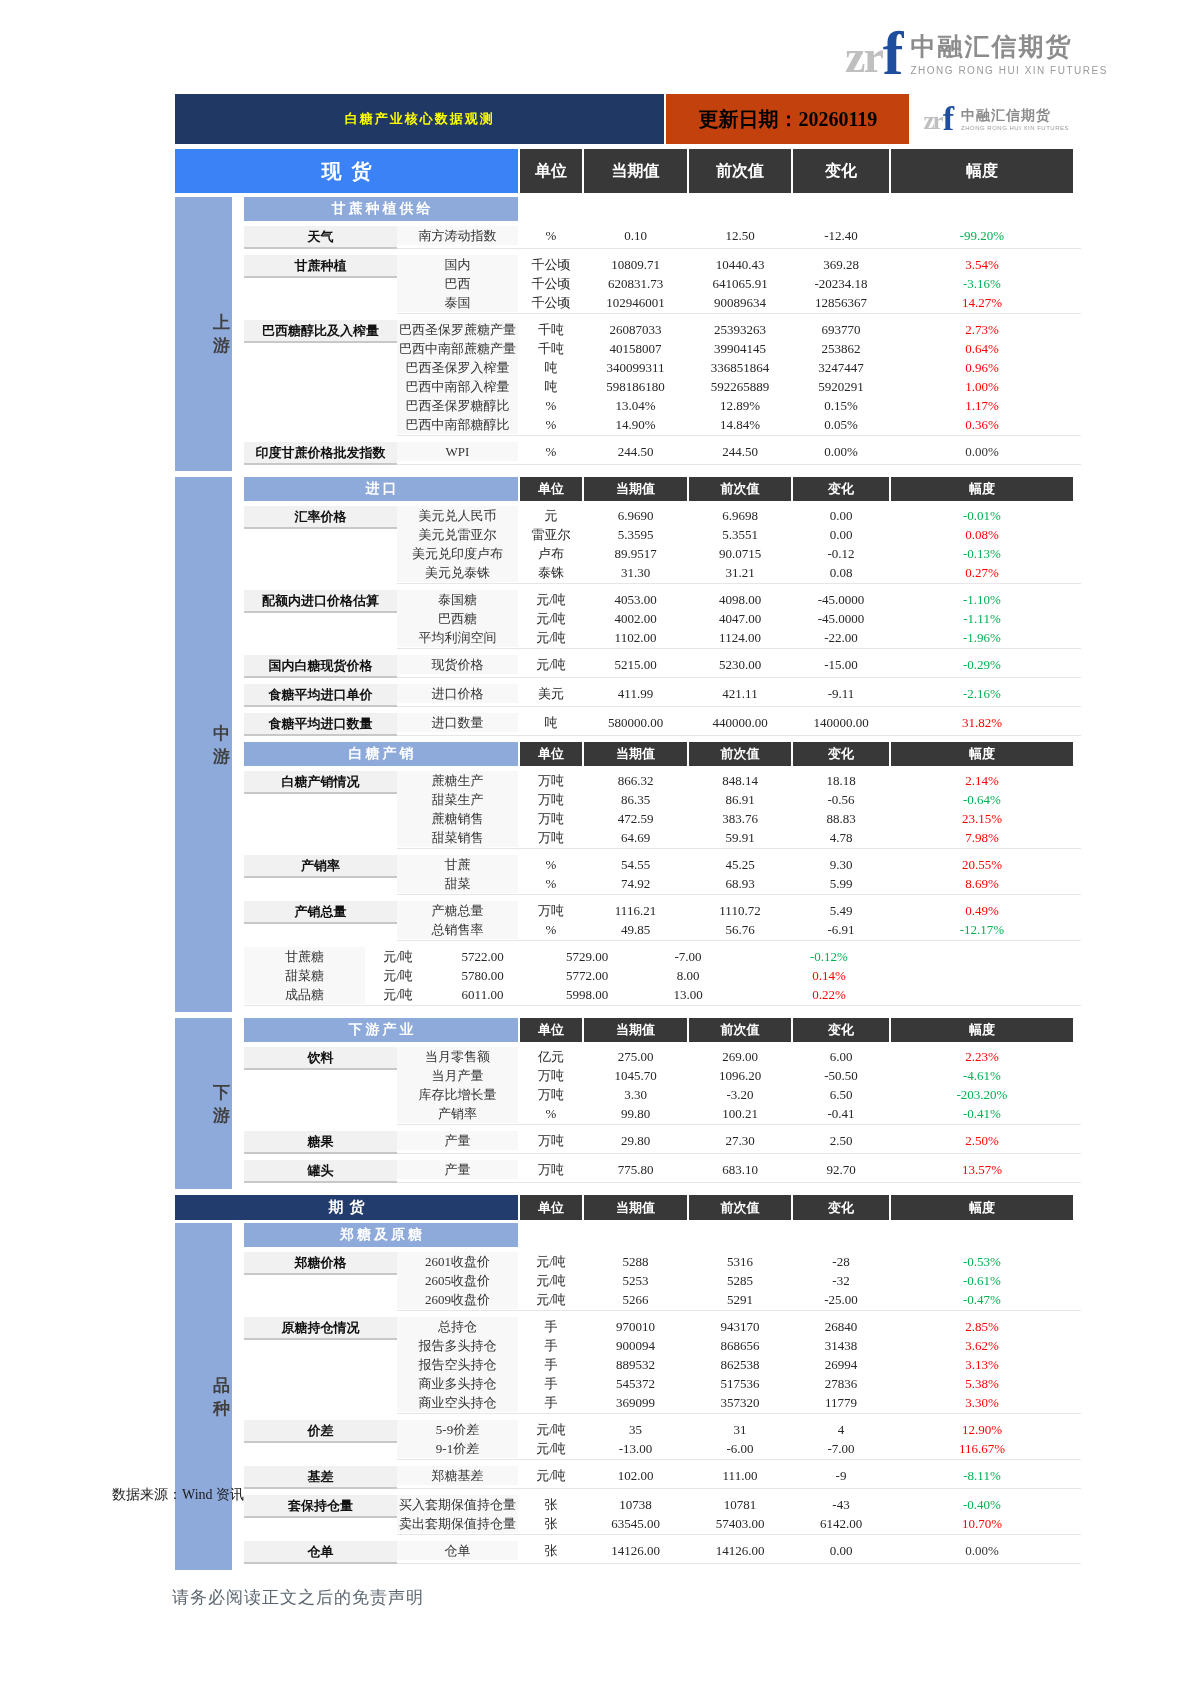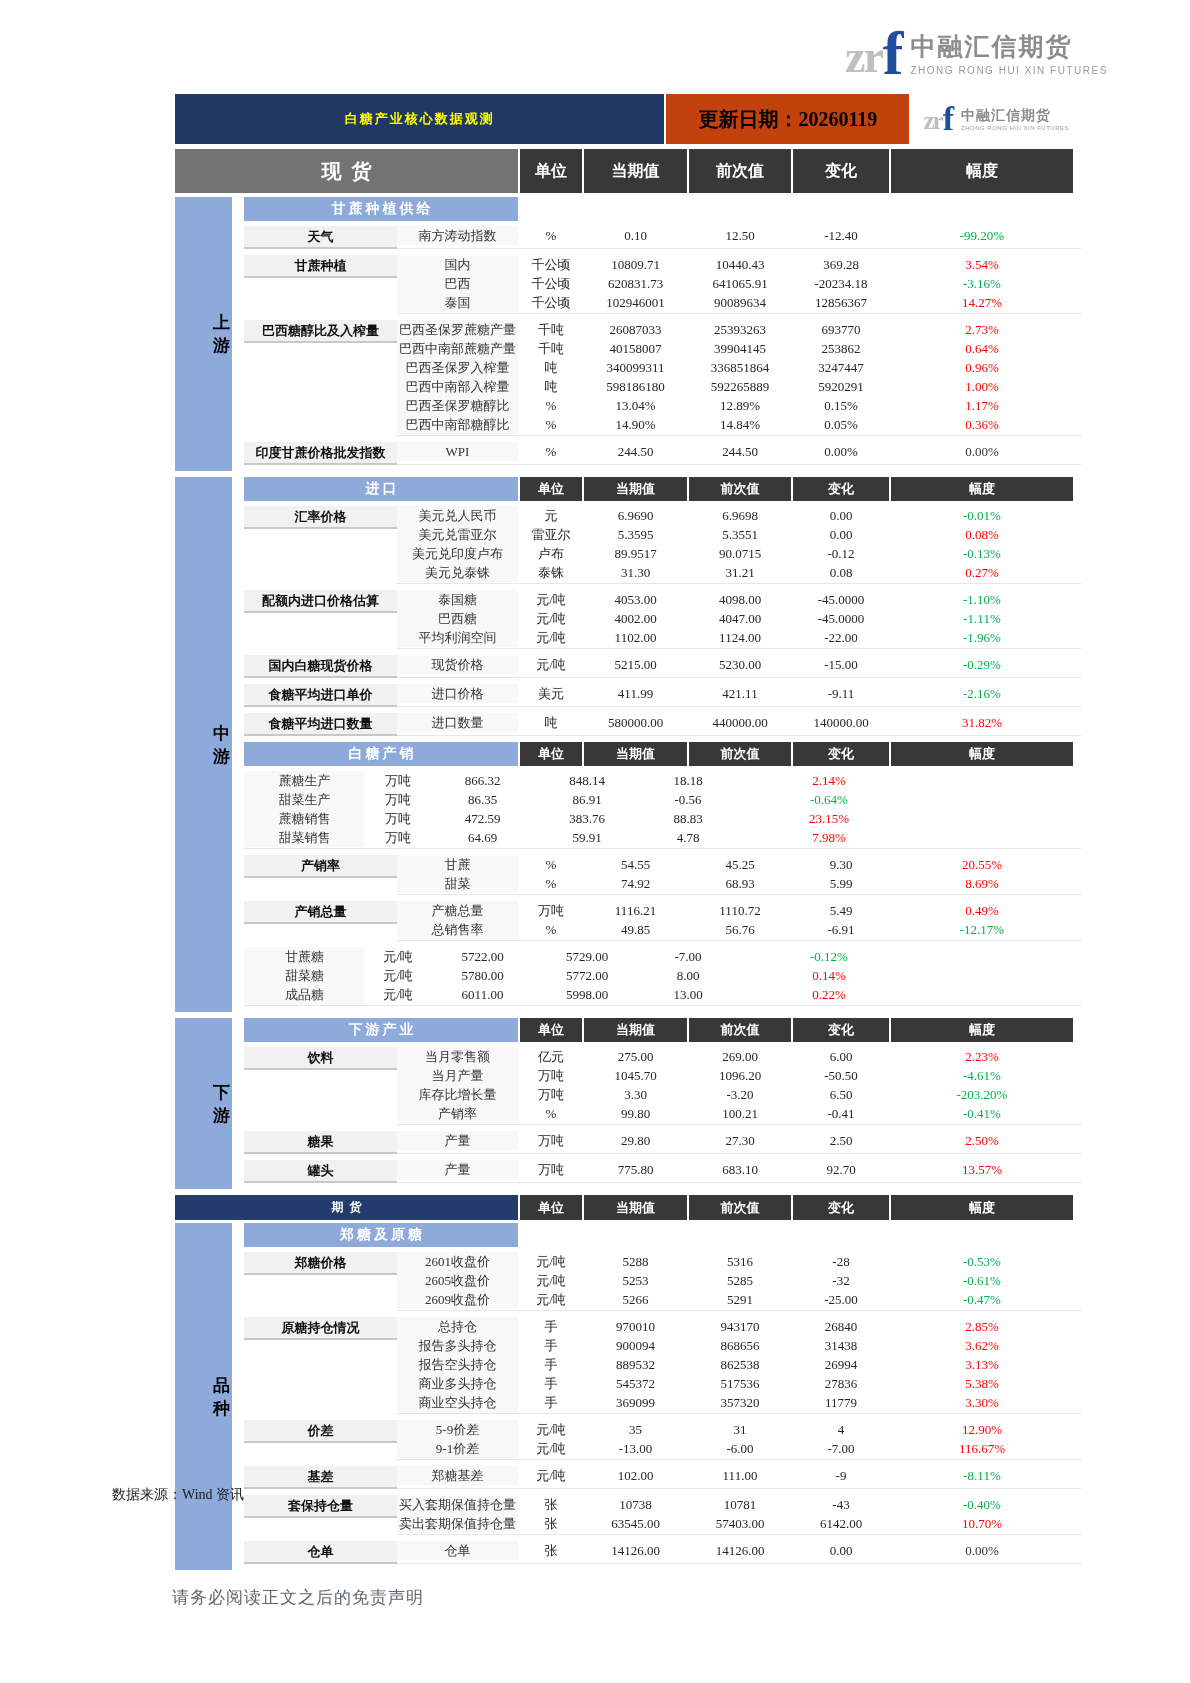--- a/index.html
+++ b/index.html
@@ -26,33 +26,33 @@
   
   .table{position:absolute;left:175px;top:94px;width:906px;}
   .title-row{display:flex;height:50px;margin-bottom:5px;}
   .title-navy{width:505px;background:#1f3864;color:#ffff00;font-weight:bold;font-size:13px;
               letter-spacing:2px;display:flex;align-items:center;justify-content:center;}
   .title-date{width:251px;margin-left:2px;background:#c2410c;color:#000;font-weight:bold;
               font-size:20px;display:flex;align-items:center;justify-content:center;}
   .title-logo{width:175px;margin-left:2px;display:flex;align-items:center;justify-content:center;overflow:visible;}
 
   .main-row{display:flex;height:44px;margin-bottom:4px;}
-  .main-navy{width:343px;background:#737373;color:#fff;font-weight:bold;font-size:20px;
+  .main-navy{width:343px;background:#3b82f6;color:#fff;font-weight:bold;font-size:20px;
              letter-spacing:10px;text-indent:10px;display:flex;align-items:center;justify-content:center;}
   .main-row.small{height:25px;margin:2px 0 3px;}
-  .main-row.small .main-navy{font-size:12px;background:#223c6e;letter-spacing:6px;text-indent:6px;}
+  .main-row.small .main-navy{font-size:15px;background:#223c6e;letter-spacing:6px;text-indent:6px;}
   .hcell{background:#383838;color:#fff;font-weight:bold;font-size:16px;margin-left:2px;
          display:flex;align-items:center;justify-content:center;}
   .main-row.small .hcell,.sub-row .hcell{font-size:13px;}
   .c-unit{width:62px;}.c-cur{width:103px;}.c-prev{width:102px;}.c-chg{width:96px;}.c-pct{width:182px;}
 
   
   .zone{display:flex;margin-bottom:6px;}
   .band{width:57px;background:#8eaadb;margin-right:12px;display:flex;align-items:center;justify-content:center;}
-  .band-text{color:#000000;font-weight:bold;font-size:17px;letter-spacing:1px;margin-left:38px;}
+  .band-text{color:#404040;font-weight:bold;font-size:17px;letter-spacing:1px;margin-left:38px;}
   .content{flex:1;}
   .sub-row{display:flex;height:24px;margin-bottom:5px;}
   .sub-bar{width:274px;background:#8eaadb;color:#fff;font-weight:bold;font-size:14px;
            letter-spacing:3px;text-indent:3px;display:flex;align-items:center;justify-content:center;}
 
   .group{display:flex;margin-bottom:6px;}
   .g-label1{width:153px;flex-shrink:0;}
   .g-label1-box{height:21px;background:#f1f1f1;border-bottom:2px solid #c8c8c8;
                 display:flex;align-items:center;justify-content:center;font-weight:bold;font-size:13px;color:#111;}
   .g-rows{flex:1;border-bottom:1px solid #e6e6e6;padding-bottom:1px;}
@@ -361,20 +361,23 @@
             </div>
             <div class="sub-row">
               <div class="sub-bar">白糖产销</div>
               <div class="hcell c-unit">单位</div>
               <div class="hcell c-cur">当期值</div>
               <div class="hcell c-prev">前次值</div>
               <div class="hcell c-chg">变化</div>
               <div class="hcell c-pct">幅度</div>
             </div>
             <div class="group">
+              <div class="g-label1">
+                <div class="g-label1-box">白糖产销情况</div>
+              </div>
               <div class="g-rows">
                 <div class="drow">
                   <div class="dcell c-label2">蔗糖生产</div>
                   <div class="dcell c-unit">万吨</div>
                   <div class="dcell c-cur">866.32</div>
                   <div class="dcell c-prev">848.14</div>
                   <div class="dcell c-chg">18.18</div>
                   <div class="dcell c-pct up">2.14%</div>
                 </div>
                 <div class="drow">

